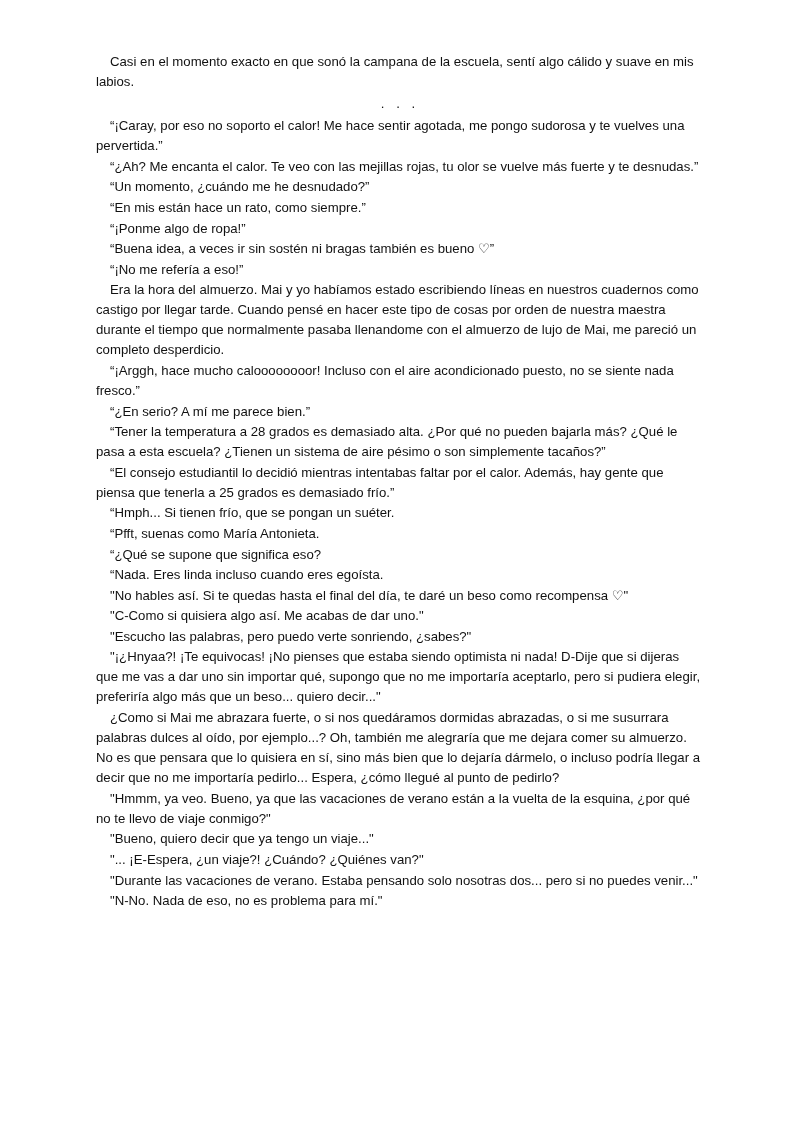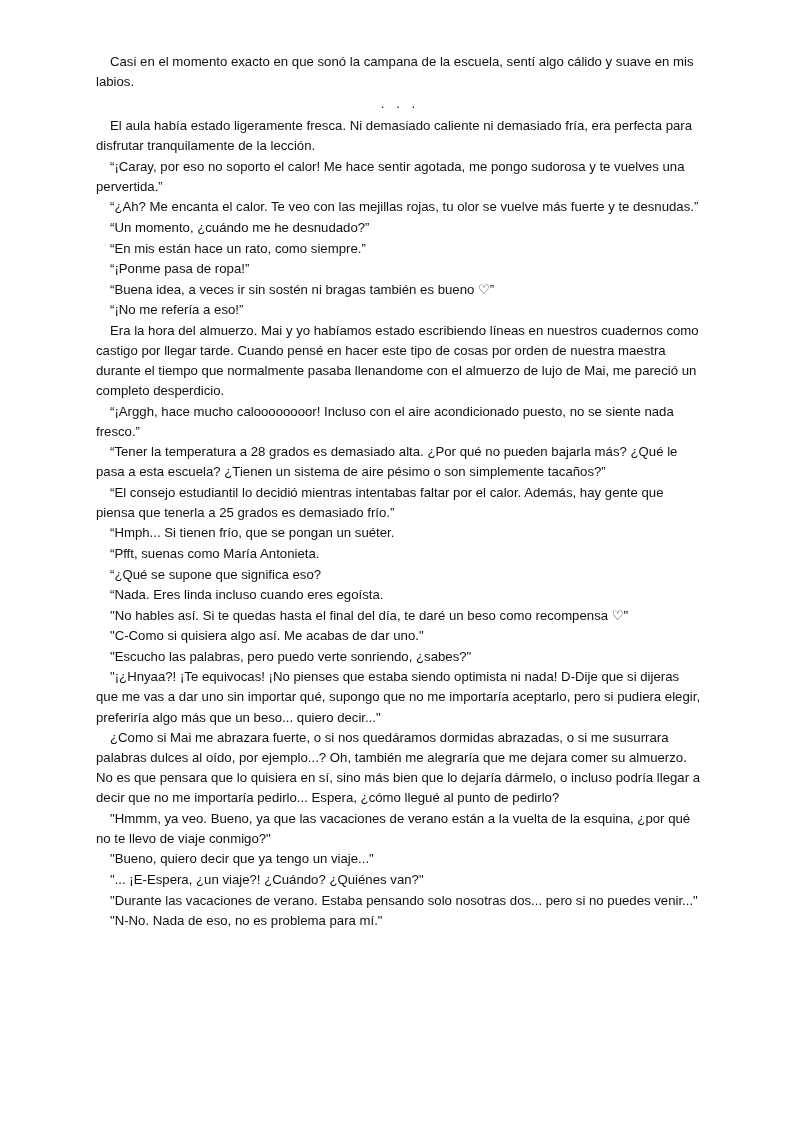--- a/index.html
+++ b/index.html
@@ -39,30 +39,30 @@
   }
 </style>
 </head>
 <body>
 
 <div class="page">
   <div class="doc-body">
 
     <p>Casi en el momento exacto en que sonó la campana de la escuela, sentí algo cálido y suave en mis labios.</p>
     <p class="scene-break">. . .</p>
-    <p>El aula había estado ligeramente fresca. Ni demasiado caliente ni demasiado fría, era perfecta para disfrutar tranquilamente de la lección.</p>
     <p>“¡Caray, por eso no soporto el calor! Me hace sentir agotada, me pongo sudorosa y te vuelves una pervertida.”</p>
     <p>“¿Ah? Me encanta el calor. Te veo con las mejillas rojas, tu olor se vuelve más fuerte y te desnudas.”</p>
     <p>“Un momento, ¿cuándo me he desnudado?”</p>
     <p>“En mis están hace un rato, como siempre.”</p>
-    <p>“¡Ponme pasa de ropa!”</p>
+    <p>“¡Ponme algo de ropa!”</p>
     <p>“Buena idea, a veces ir sin sostén ni bragas también es bueno ♡”</p>
     <p>“¡No me refería a eso!”</p>
     <p>Era la hora del almuerzo. Mai y yo habíamos estado escribiendo líneas en nuestros cuadernos como castigo por llegar tarde. Cuando pensé en hacer este tipo de cosas por orden de nuestra maestra durante el tiempo que normalmente pasaba llenandome con el almuerzo de lujo de Mai, me pareció un completo desperdicio.</p>
     <p>“¡Arggh, hace mucho caloooooooor! Incluso con el aire acondicionado puesto, no se siente nada fresco.”</p>
+    <p>“¿En serio? A mí me parece bien.”</p>
     <p>“Tener la temperatura a 28 grados es demasiado alta. ¿Por qué no pueden bajarla más? ¿Qué le pasa a esta escuela? ¿Tienen un sistema de aire pésimo o son simplemente tacaños?”</p>
     <p>“El consejo estudiantil lo decidió mientras intentabas faltar por el calor. Además, hay gente que piensa que tenerla a 25 grados es demasiado frío.”</p>
     <p>“Hmph... Si tienen frío, que se pongan un suéter.</p>
     <p>“Pfft, suenas como María Antonieta.</p>
     <p>“¿Qué se supone que significa eso?</p>
     <p>“Nada. Eres linda incluso cuando eres egoísta.</p>
     <p>"No hables así. Si te quedas hasta el final del día, te daré un beso como recompensa ♡"</p>
     <p>"C-Como si quisiera algo así. Me acabas de dar uno."</p>
     <p>"Escucho las palabras, pero puedo verte sonriendo, ¿sabes?"</p>
     <p>"¡¿Hnyaa?! ¡Te equivocas! ¡No pienses que estaba siendo optimista ni nada! D-Dije que si dijeras que me vas a dar uno sin importar qué, supongo que no me importaría aceptarlo, pero si pudiera elegir, preferiría algo más que un beso... quiero decir..."</p>

